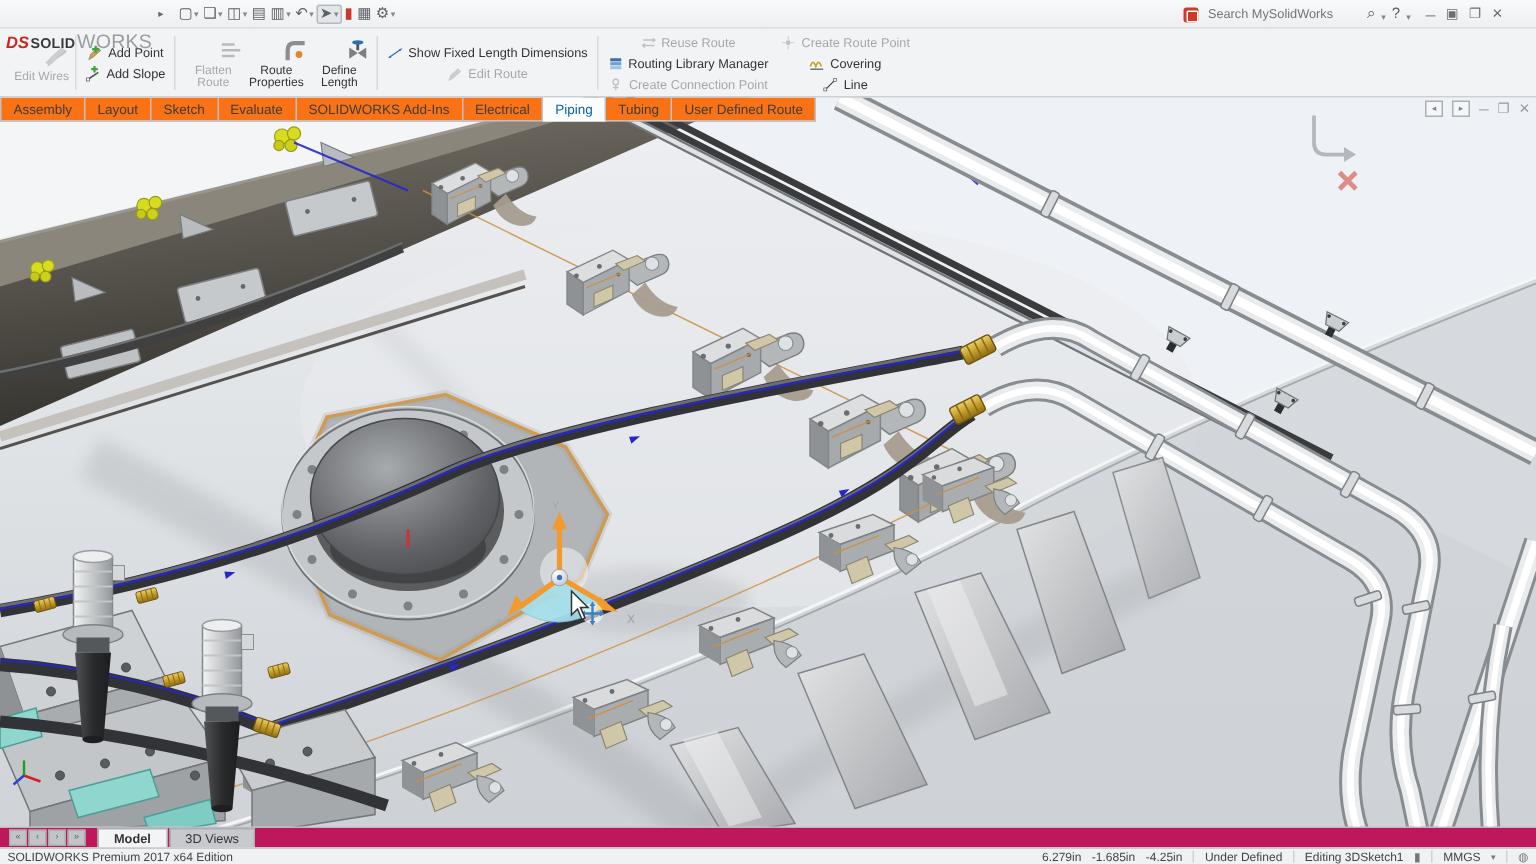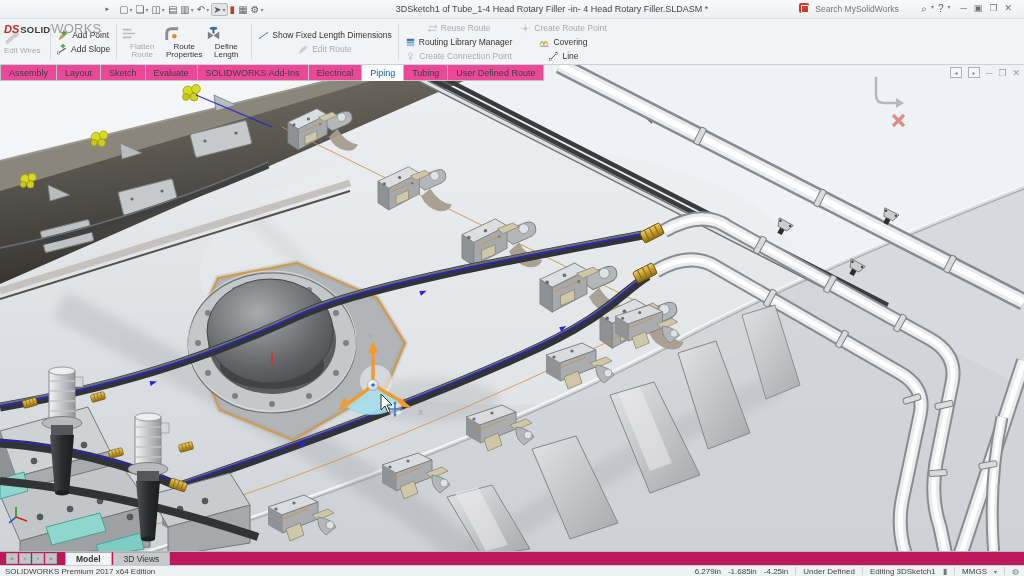--- a/index.html
+++ b/index.html
@@ -11,44 +11,44 @@
   .brand{display:flex;align-items:baseline;margin-left:4px;gap:1px;}
   .brand .mark{color:#c8271d;font-weight:bold;font-style:italic;font-size:11px;margin-top:40px;}
   .brand .bold{font-weight:bold;color:#3a3a3a;font-size:9.5px;letter-spacing:.2px;}
   .brand .light{color:#9a9da0;font-size:13px;letter-spacing:.2px;}
   .brand-caret{font-size:7px;color:#666;margin:0 3px 0 4px;}
   .qat{display:flex;align-items:center;gap:1px;margin-left:6px;}
   .qbtn{display:flex;align-items:center;color:#5b6166;font-size:10px;padding:0 1px;}
   .qbtn.pressed{border:1px solid #b5b9bd;background:#e3e6e9;border-radius:2px;}
   .qbtn .caret{font-size:6px;color:#888;margin-left:1px;}
   .doc-title{position:absolute;left:300px;right:220px;text-align:center;font-size:9px;color:#454545;white-space:nowrap;overflow:hidden;pointer-events:none;}
-  .search-area{margin-left:auto;display:flex;align-items:flex-start;gap:4px;padding-right:12px;font-size:9px;}
+  .search-area{margin-left:auto;display:flex;align-items:flex-end;gap:4px;padding-right:22px;font-size:9px;}
   .sw-res-icon{width:10px;height:10px;background:#d13a2b;border-radius:2px;position:relative;flex:0 0 10px;}
   .sw-res-icon:after{content:"";position:absolute;left:2px;top:2px;width:6px;height:6px;border:1px solid #fff;border-radius:1px;}
   .search-input{width:100px;border:0;background:transparent;font-size:8.5px;color:#666;outline:none;font-family:inherit;}
   .tb-ico{color:#5b6166;font-size:10px;}
   .tb-caret{font-size:6px;color:#888;}
   .winbtns{display:flex;align-items:center;gap:7px;margin-left:6px;color:#6a6f74;font-size:9px;}
 
   
   .ribbon{height:44px;flex:0 0 44px;background:#f2f3f5;border-bottom:1px solid #cdd0d3;display:flex;align-items:stretch;padding:1px 2px 0 2px;}
   .rgroup{display:flex;align-items:center;padding:0 2px;}
   .vsep{width:1px;background:#d8dadc;margin:4px 2px;}
-  .bigbtn{width:42px;display:flex;flex-direction:column;align-items:flex-start;justify-content:center;text-align:center;font-size:8px;line-height:1.05;color:#333;}
+  .bigbtn{width:42px;display:flex;flex-direction:column;align-items:flex-end;justify-content:center;text-align:center;font-size:8px;line-height:1.05;color:#333;}
   .bigbtn svg{width:17px;height:17px;margin-bottom:1px;}
   .stack{display:flex;flex-direction:column;justify-content:center;gap:2px;}
   .smallbtn{display:flex;align-items:center;gap:3px;font-size:8.5px;color:#333;height:12px;padding:0 2px;white-space:nowrap;}
   .smallbtn svg{width:11px;height:11px;flex:0 0 11px;}
   .disabled{opacity:.4;filter:grayscale(1);}
 
   
   .viewport{position:relative;flex:1 1 auto;height:491px;overflow:hidden;background:#dfe2e5;}
   .viewport > svg{display:block;}
   .cmdtabs{position:absolute;top:0;left:0;height:16px;display:flex;font-size:9px;z-index:6;}
-  .ctab{padding:0 8px;display:flex;align-items:center;background:#ec4899;border-right:1px solid #bfc2c5;border-bottom:1px solid #bfc2c5;color:#3c3c3c;white-space:nowrap;}
+  .ctab{padding:0 8px;display:flex;align-items:center;background:#f97316;border-right:1px solid #bfc2c5;border-bottom:1px solid #bfc2c5;color:#3c3c3c;white-space:nowrap;}
   .ctab:first-child{border-left:1px solid #bfc2c5;}
   .ctab.active{background:#fbfcfd;color:#0a61a8;border-bottom:1px solid #fbfcfd;}
   .headsup{position:absolute;top:1px;left:384px;display:flex;align-items:center;gap:2px;z-index:5;opacity:.82;font-size:10px;color:#3e4953;}
   .hicon{padding:0 1px;}
   .hcaret{font-size:6px;color:#5c6670;margin-left:-1px;}
   .vpbtns{position:absolute;top:2px;right:4px;display:flex;align-items:center;gap:6px;z-index:5;color:#8b9197;font-size:9px;opacity:.9;}
   .pbox{width:10px;height:9px;border:1px solid #a3a9af;display:flex;align-items:center;justify-content:center;font-size:6px;color:#767d84;background:rgba(255,255,255,.4);}
 
   
   .modeltabs{height:13px;flex:0 0 13px;background:#be185d;border-top:1px solid #b8bbbe;display:flex;align-items:center;font-size:8.5px;}
@@ -83,21 +83,20 @@
         <span class="qbtn">❏<span class="caret">▾</span></span>
         <span class="qbtn">◫<span class="caret">▾</span></span>
         <span class="qbtn">▤</span>
         <span class="qbtn">▥<span class="caret">▾</span></span>
         <span class="qbtn">↶<span class="caret">▾</span></span>
         <span class="qbtn pressed">➤<span class="caret">▾</span></span>
         <span class="qbtn" style="color: rgb(194, 59, 46);">▮</span>
         <span class="qbtn">▦</span>
         <span class="qbtn">⚙<span class="caret">▾</span></span>
       </div>
-    <div class="doc-title">3DSketch1 of Tube_1-4 Head Rotary Filler -in- 4 Head Rotary Filler.SLDASM *</div>
     <div class="search-area">
       <span class="sw-res-icon"></span>
       <input class="search-input" placeholder="Search MySolidWorks" style="">
       <span class="tb-ico">⌕</span>
         <span class="tb-caret">▾</span>
       <span class="tb-ico">?</span>
         <span class="tb-caret">▾</span>
       <div class="winbtns" id="winbtns">
           <span>─</span>
           <span>▣</span>

